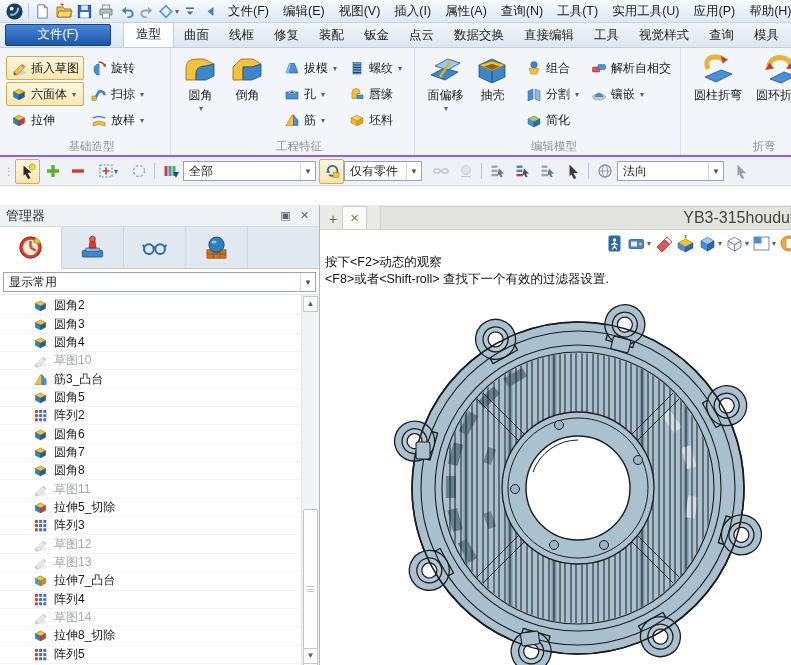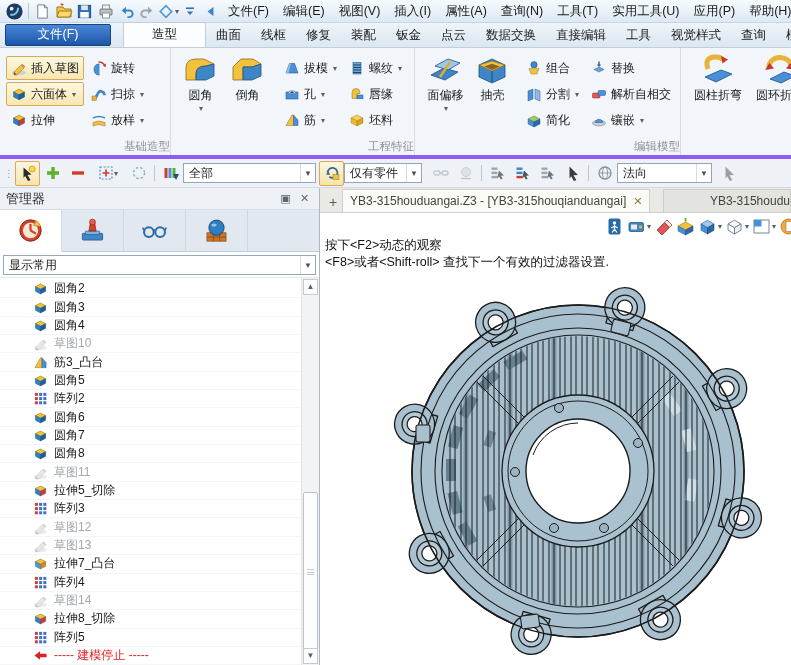--- a/index.html
+++ b/index.html
@@ -9,44 +9,44 @@
   
   .titlebar{height:22px;background:linear-gradient(#f6fafd,#dde8f4);border-bottom:1px solid #c9d5e2;display:flex;align-items:center;padding:0 4px;flex:none;}
   .qa{width:21px;height:20px;display:flex;align-items:center;justify-content:center;flex:none;}
   .vsep{width:1px;height:16px;background:#b9c6d4;margin:0 3px;flex:none;}
   .menu-item{padding:0 7px;font-size:12.5px;line-height:21px;white-space:nowrap;}
   .dd8{font-size:8px;color:#55606c;margin-left:1px;}
   
   .tabrow{height:24px;background:linear-gradient(#eef4fa,#dce7f2);display:flex;align-items:flex-end;border-bottom:1px solid #c3cedb;flex:none;}
   .file-btn{width:104px;height:20px;margin:0 12px 1px 5px;background:linear-gradient(#4a86d8,#1c56a8);border:1px solid #16457e;border-radius:2px;color:#fff;text-align:center;line-height:19px;font-size:12.5px;flex:none;}
   .rtab{padding:4px 10px 3px;font-size:12.5px;white-space:nowrap;color:#222;}
-  .rtab.active{background:#fcfdfe;border:1px solid #c3cedb;border-bottom:none;border-radius:2px 2px 0 0;padding:3px 28px 4px;}
+  .rtab.active{background:#fcfdfe;border:1px solid #c3cedb;border-bottom:none;border-radius:2px 2px 0 0;padding:3px 12px 4px;}
   
-  .ribbon{height:107px;background:#f2f6fa;border-bottom:4px solid #8b5cf6;display:flex;overflow:hidden;flex:none;}
+  .ribbon{height:107px;background:#f2f6fa;border-bottom:2px solid #8b5cf6;display:flex;overflow:hidden;flex:none;}
   .rgroup{position:relative;border-right:1px solid #d5dde6;padding:5px 4px 16px 6px;display:flex;align-items:flex-start;flex:none;}
-  .rgroup-label{position:absolute;left:0;right:0;bottom:1px;text-align:right;font-size:11.5px;color:#8b9098;white-space:nowrap;margin-left:13px;}
+  .rgroup-label{position:absolute;left:0;right:0;bottom:1px;text-align:center;font-size:11.5px;color:#8b9098;white-space:nowrap;margin-left:13px;}
   .smallcol{display:grid;grid-template-rows:repeat(3,26px);grid-auto-flow:column;column-gap:2px;}
   .sbtn{display:flex;align-items:center;gap:4px;height:24px;padding:0 4px;border:1px solid transparent;border-radius:2px;white-space:nowrap;box-sizing:border-box;}
   .sbtn.hl{background:linear-gradient(#fdf7e0,#f8e7b2);border-color:#d9a956;}
   .sbtn svg{width:16px;height:16px;flex:none;}
   .bigbtn{width:48px;display:flex;flex-direction:column;align-items:center;padding-top:1px;line-height:14px;}
   .bigbtn svg{width:36px;height:32px;}
   .bigbtn .lbl{margin-top:2px;white-space:nowrap;text-align:right;}
   
   .toolbar{height:28px;background:#eef2f7;border-bottom:1px solid #d2dae3;display:flex;align-items:center;padding:0 2px;flex:none;}
   .grip{color:#9aa6b2;font-size:10px;letter-spacing:-1px;margin:0 2px;}
   .tbtn{width:23px;height:23px;display:flex;align-items:center;justify-content:center;border:1px solid transparent;border-radius:2px;flex:none;}
   .tbtn.hl{background:linear-gradient(#fdf7e0,#f6e4ab);border-color:#d9a956;}
   .tbtn svg{width:16px;height:16px;}
   .tbtn .dd8{margin-left:0;}
   .combo{height:20px;background:#fff;border:1px solid #93a6bd;display:flex;align-items:center;padding-left:5px;box-sizing:border-box;flex:none;}
   .combo .arr{margin-left:auto;width:14px;text-align:center;color:#49525c;font-size:8px;border-left:1px solid #d4dce4;align-self:stretch;line-height:19px;}
   .dis{opacity:.45;}
   
-  .main{flex:1;display:flex;min-height:0;}
+  .main{flex:1;display:flex;min-height:0;margin-top:19px;}
   
   .manager{width:319px;flex:none;display:flex;flex-direction:column;border-right:1px solid #aeb8c2;background:#fff;}
   .mgr-title{height:21px;background:#edf1f6;border-bottom:1px solid #d5dce4;display:flex;align-items:center;padding:0 6px;font-size:13px;color:#2b2b2b;flex:none;}
   .mgr-title .wbtn{margin-left:auto;width:17px;height:15px;display:flex;align-items:center;justify-content:center;color:#5d6670;font-size:11px;}
   .mgr-title .wbtn + .wbtn{margin-left:2px;}
   .mgr-tabs{height:41px;background:#e2e8ef;border-bottom:1px solid #c2cbd5;display:flex;flex:none;}
   .mtab{width:62px;display:flex;align-items:center;justify-content:center;border-right:1px solid #cfd7e0;box-sizing:border-box;}
   .mtab.active{background:#fff;border-bottom:1px solid #fff;margin-bottom:-1px;}
   .mtab svg{width:27px;height:27px;}
   .mgr-combo-wrap{padding:3px 3px 2px;flex:none;background:#fff;}
@@ -62,21 +62,21 @@
   .varrow{position:absolute;left:1px;width:15px;height:16px;background:#fdfdfd;border:1px solid #c6cacd;box-sizing:border-box;color:#55606c;font-size:8px;text-align:center;line-height:14px;}
   .vthumb{position:absolute;left:1px;width:15px;background:#fdfdfd;border:1px solid #bcc2c8;border-radius:2px;box-sizing:border-box;}
   .vthumb i{display:block;height:1px;background:#c3c9cf;margin:1.5px 3px 0;}
   .vthumb .gw{margin-top:76px;}
   
   .viewport{flex:1;display:flex;flex-direction:column;min-width:0;background:#fff;}
   .doctabs{height:24px;background:#e9e9e6;border-bottom:1px solid #cfcfcb;display:flex;align-items:flex-end;padding-left:4px;flex:none;}
   .plusbtn{width:18px;height:20px;color:#6b6040;font-size:14px;text-align:center;line-height:20px;flex:none;}
   .dtab{height:23px;background:#fafaf7;border:1px solid #cfcfca;border-bottom:none;border-radius:2px 2px 0 0;display:flex;align-items:center;gap:7px;padding:0 7px;font-size:12px;color:#45453a;white-space:nowrap;flex:none;box-sizing:border-box;}
   .dtab .x{color:#8a7a3a;font-size:11px;font-weight:bold;}
-  .dtab2{height:23px;margin-left:13px;background:#e3e3df;border:1px solid #cfcfca;border-bottom:none;flex:1;display:flex;align-items:center;justify-content:flex-end;padding:0 0 0 8px;font-size:12px;color:#45453a;overflow:hidden;white-space:nowrap;box-sizing:border-box;}
+  .dtab2{height:23px;margin-left:13px;background:#e3e3df;border:1px solid #cfcfca;border-bottom:none;flex:1;display:flex;align-items:center;justify-content:flex-end;padding:0 0 0 8px;font-size:16px;color:#45453a;overflow:hidden;white-space:nowrap;box-sizing:border-box;}
   .canvas{flex:1;position:relative;overflow:hidden;background:#fff;}
   .hint{position:absolute;left:5px;font-size:12.5px;color:#111;white-space:nowrap;}
   .viewbar{position:absolute;top:3px;right:-8px;display:flex;align-items:center;gap:1px;}
   .vbtn{display:flex;align-items:center;padding:1px;}
   .vbtn svg{width:19px;height:19px;}
   .model{position:absolute;left:56px;top:62px;}
 </style>
 </head>
 <body>
 
@@ -607,26 +607,20 @@
             <span class="dd8">▾</span>
           </div>
         <div class="sbtn">
             <svg>
               <use href="#s-simplify"></use>
             </svg>
             <span>简化</span>
           </div>
         <div class="sbtn">
             <svg>
-              <use href="#s-replace"></use>
-            </svg>
-            <span>替换</span>
-          </div>
-        <div class="sbtn">
-            <svg>
               <use href="#s-resolve"></use>
             </svg>
             <span>解析自相交</span>
           </div>
         <div class="sbtn">
             <svg>
               <use href="#s-inlay"></use>
             </svg>
             <span>镶嵌</span>
             <span class="dd8">▾</span>
@@ -730,21 +724,21 @@
         <svg>
           <use href="#s-cursor2"></use>
         </svg>
       </span>
     <span class="vsep"></span>
     <span class="tbtn">
         <svg>
           <use href="#s-orient"></use>
         </svg>
       </span>
-    <div class="combo" style="width:95px">
+    <div class="combo" style="width:107px">
         <span>法向</span>
         <span class="arr">▼</span>
       </div>
     <span class="tbtn dis" style="margin-left:4px">
         <svg>
           <use href="#s-cursor2"></use>
         </svg>
       </span>
   </div>
 
@@ -923,21 +917,20 @@
             </div>
           <div class="varrow" style="bottom:1px">▼</div>
         </div>
       </div>
     </div>
 
     <div class="viewport">
       <div class="doctabs">
         <div class="plusbtn">+</div>
         <div class="dtab">
-          <span>YB3-315houduangai.Z3 - [YB3-315houqianduangai]</span>
           <span class="x">✕</span>
         </div>
         <div class="dtab2">
             <span>YB3-315houdu</span>
           </div>
       </div>
       <div class="canvas">
         <div class="hint" style="top:24px">按下&lt;F2&gt;动态的观察</div>
         <div class="hint" style="top:41px">&lt;F8&gt;或者&lt;Shift-roll&gt; 查找下一个有效的过滤器设置.</div>
         <div class="viewbar">

